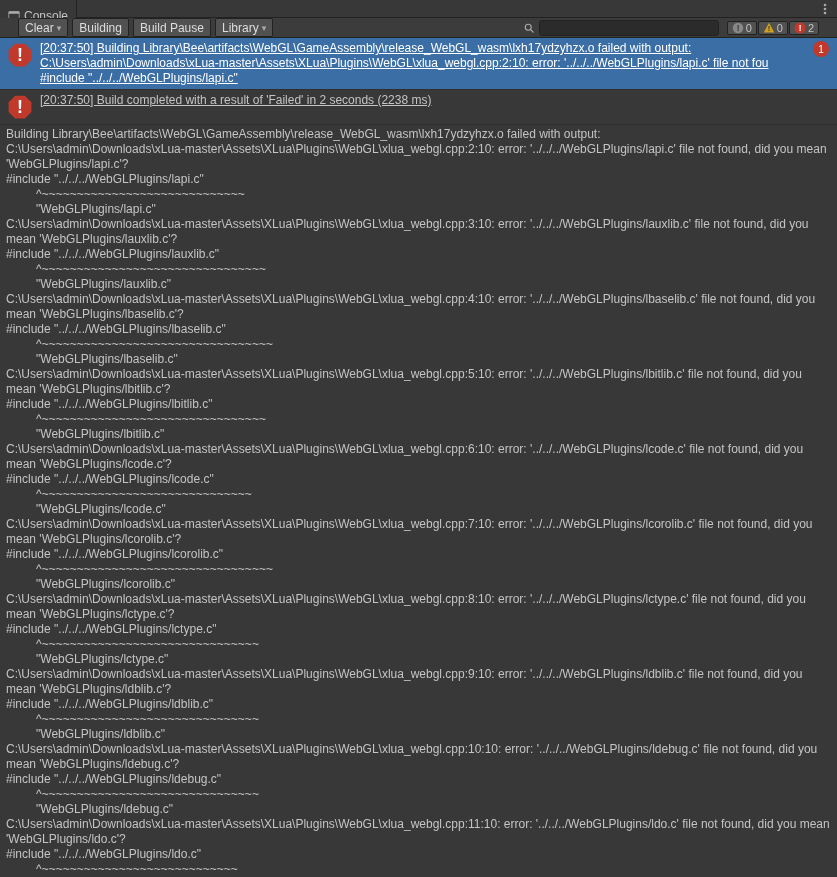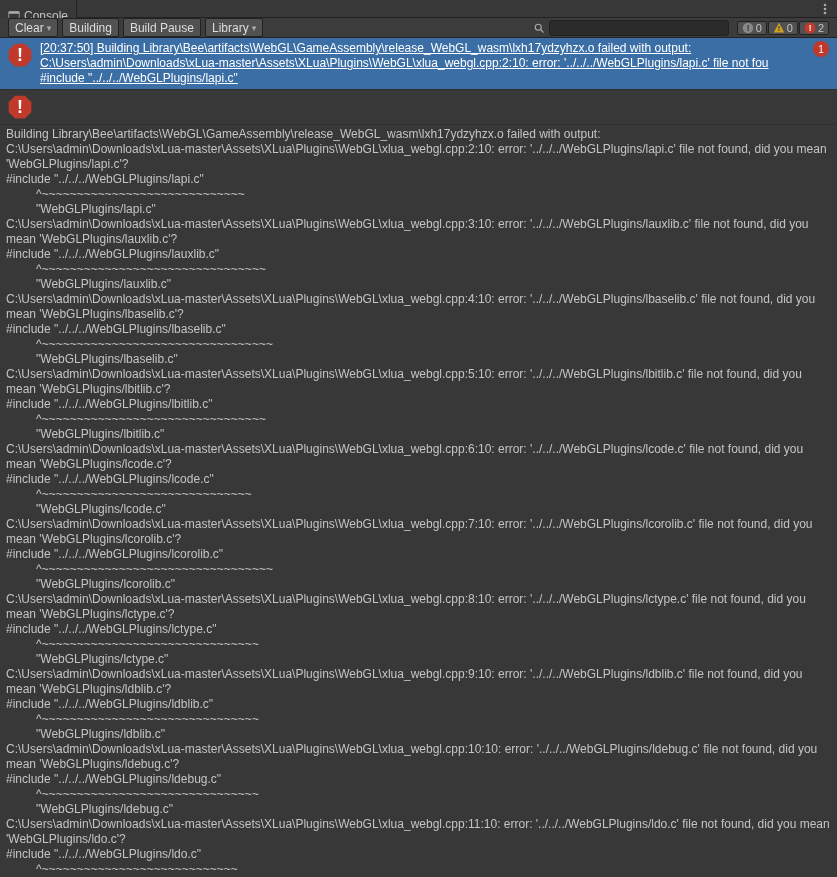--- a/index.html
+++ b/index.html
@@ -2,21 +2,21 @@
 <html><head>
 <meta charset="utf-8">
 <style>
 * { margin: 0; padding: 0; box-sizing: border-box; font-family: "Segoe UI", Arial, sans-serif; }
 body { background: #383838; color: #c4c4c4; font-size: 12px; width: 837px; height: 877px; overflow: hidden; display: flex; flex-direction: column; }
 .tab-row { height: 18px; background: #383838; display: flex; align-items: stretch; border-bottom: 1px solid #222; }
 .tab { display: flex; align-items: center; gap: 4px; padding: 16px 8px; background: #383838; border-right: 1px solid #222; }
 .tab-icon svg { width: 12px; height: 12px; display: block; }
 .tab-spacer { flex: 1; }
 .menudots { padding: 0 6px; display: flex; align-items: center; cursor: pointer; color: #aaa; }
-.toolbar { height: 20px; background: #3c3c3c; display: flex; align-items: stretch; gap: 4px; padding: 0 8px; border-bottom: 1px solid #222; }
+.toolbar { height: 20px; background: #3c3c3c; display: flex; align-items: stretch; gap: 4px; padding: 0 18px; border-bottom: 1px solid #222; }
 .btn { display: flex; align-items: center; padding: 0 6px; border: 1px solid #222; background: #515151; border-radius: 2px; font-size: 12px; color: #ddd; cursor: pointer; }
 .dd::after { content: "▾"; margin-left: 3px; font-size: 9px; color: #aaa; }
 .spacer { flex: 1; }
 .search { display: flex; align-items: center; gap: 4px; padding: 0 4px; min-width: 180px; }
 .search svg { width: 12px; height: 12px; color: #aaa; }
 .search input { background: #2b2b2b; border: 1px solid #222; border-radius: 3px; color: #ccc; font-size: 11px; padding: 1px 4px; width: 180px; }
 .counts { display: flex; align-items: center; gap: 1px; }
 .count { display: flex; align-items: center; gap: 2px; padding: 0 4px; border: 1px solid #222; background: #515151; border-radius: 2px; font-size: 11px; }
 .count svg { width: 12px; height: 12px; display: block; }
 .body { flex: 1; background: #383838; overflow: hidden; position: relative; }
@@ -104,20 +104,21 @@
 #include "../../../WebGLPlugins/lapi.c"</div>
         <div class="badge">1</div>
       </div>
       <div class="entry">
         <div class="eicon">
           <svg viewBox="0 0 32 32">
             <path d="M10 2 h12 l8 8 v12 l-8 8 h-12 l-8-8 v-12 z" fill="#c0392b"></path>
             <text x="16" y="23" text-anchor="middle" font-size="22" fill="#fff" font-weight="bold">!</text>
           </svg>
         </div>
+        <div class="etxt">[20:37:50] Build completed with a result of 'Failed' in 2 seconds (2238 ms)</div>
       </div>
     </div>
   <div class="details">Building Library\Bee\artifacts\WebGL\GameAssembly\release_WebGL_wasm\lxh17ydzyhzx.o failed with output:
 C:\Users\admin\Downloads\xLua-master\Assets\XLua\Plugins\WebGL\xlua_webgl.cpp:2:10: error: '../../../WebGLPlugins/lapi.c' file not found, did you mean 'WebGLPlugins/lapi.c'?
 #include "../../../WebGLPlugins/lapi.c"
          ^~~~~~~~~~~~~~~~~~~~~~~~~~~~~~
          "WebGLPlugins/lapi.c"
 C:\Users\admin\Downloads\xLua-master\Assets\XLua\Plugins\WebGL\xlua_webgl.cpp:3:10: error: '../../../WebGLPlugins/lauxlib.c' file not found, did you mean 'WebGLPlugins/lauxlib.c'?
 #include "../../../WebGLPlugins/lauxlib.c"
          ^~~~~~~~~~~~~~~~~~~~~~~~~~~~~~~~~

